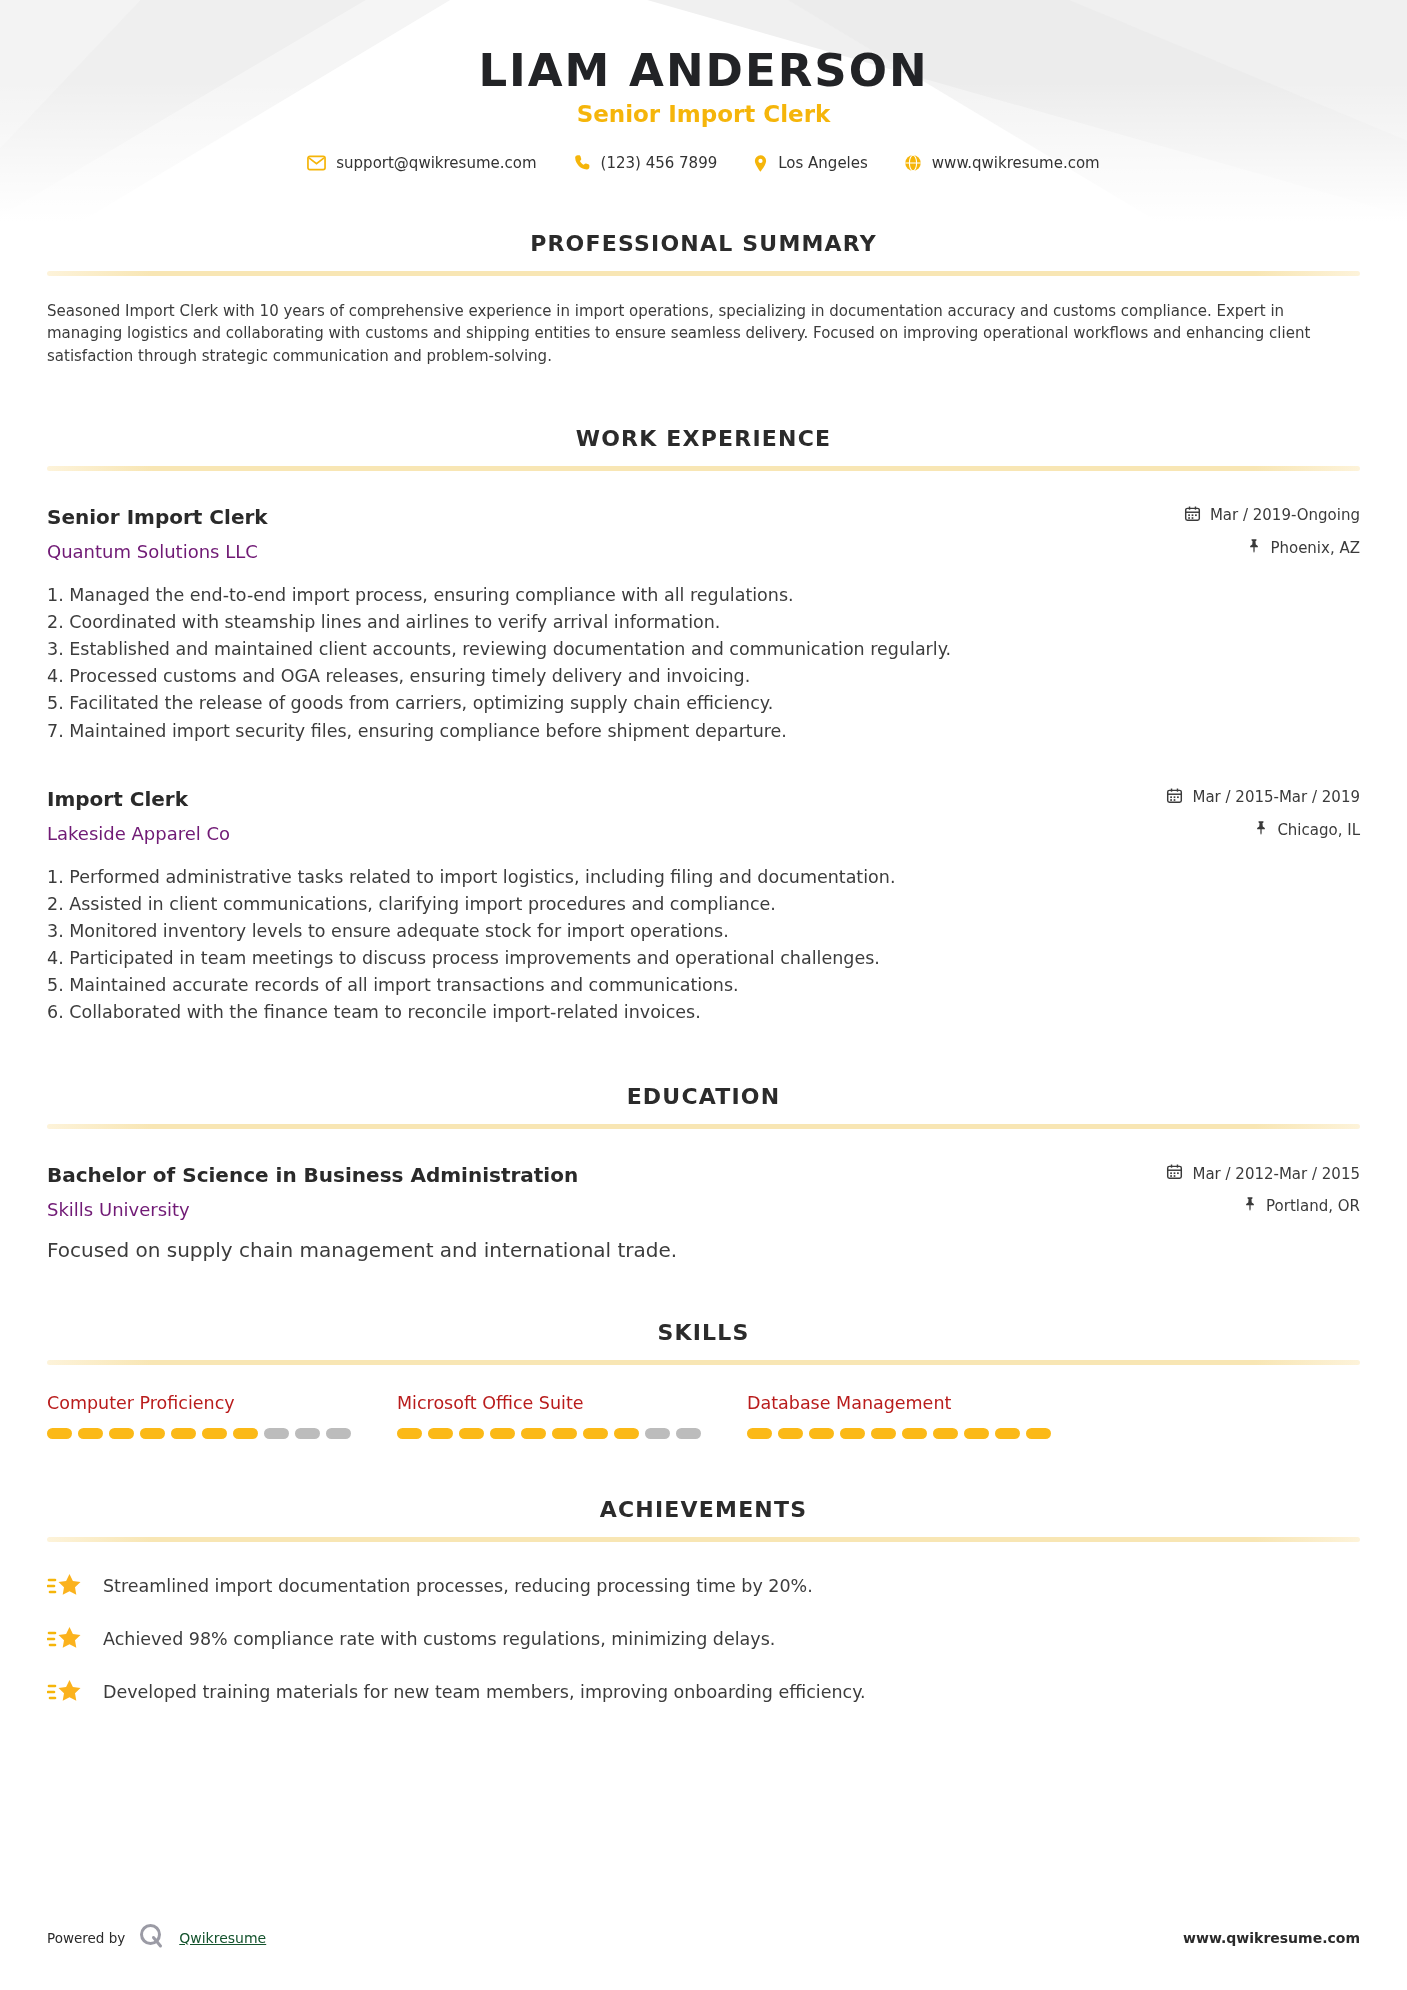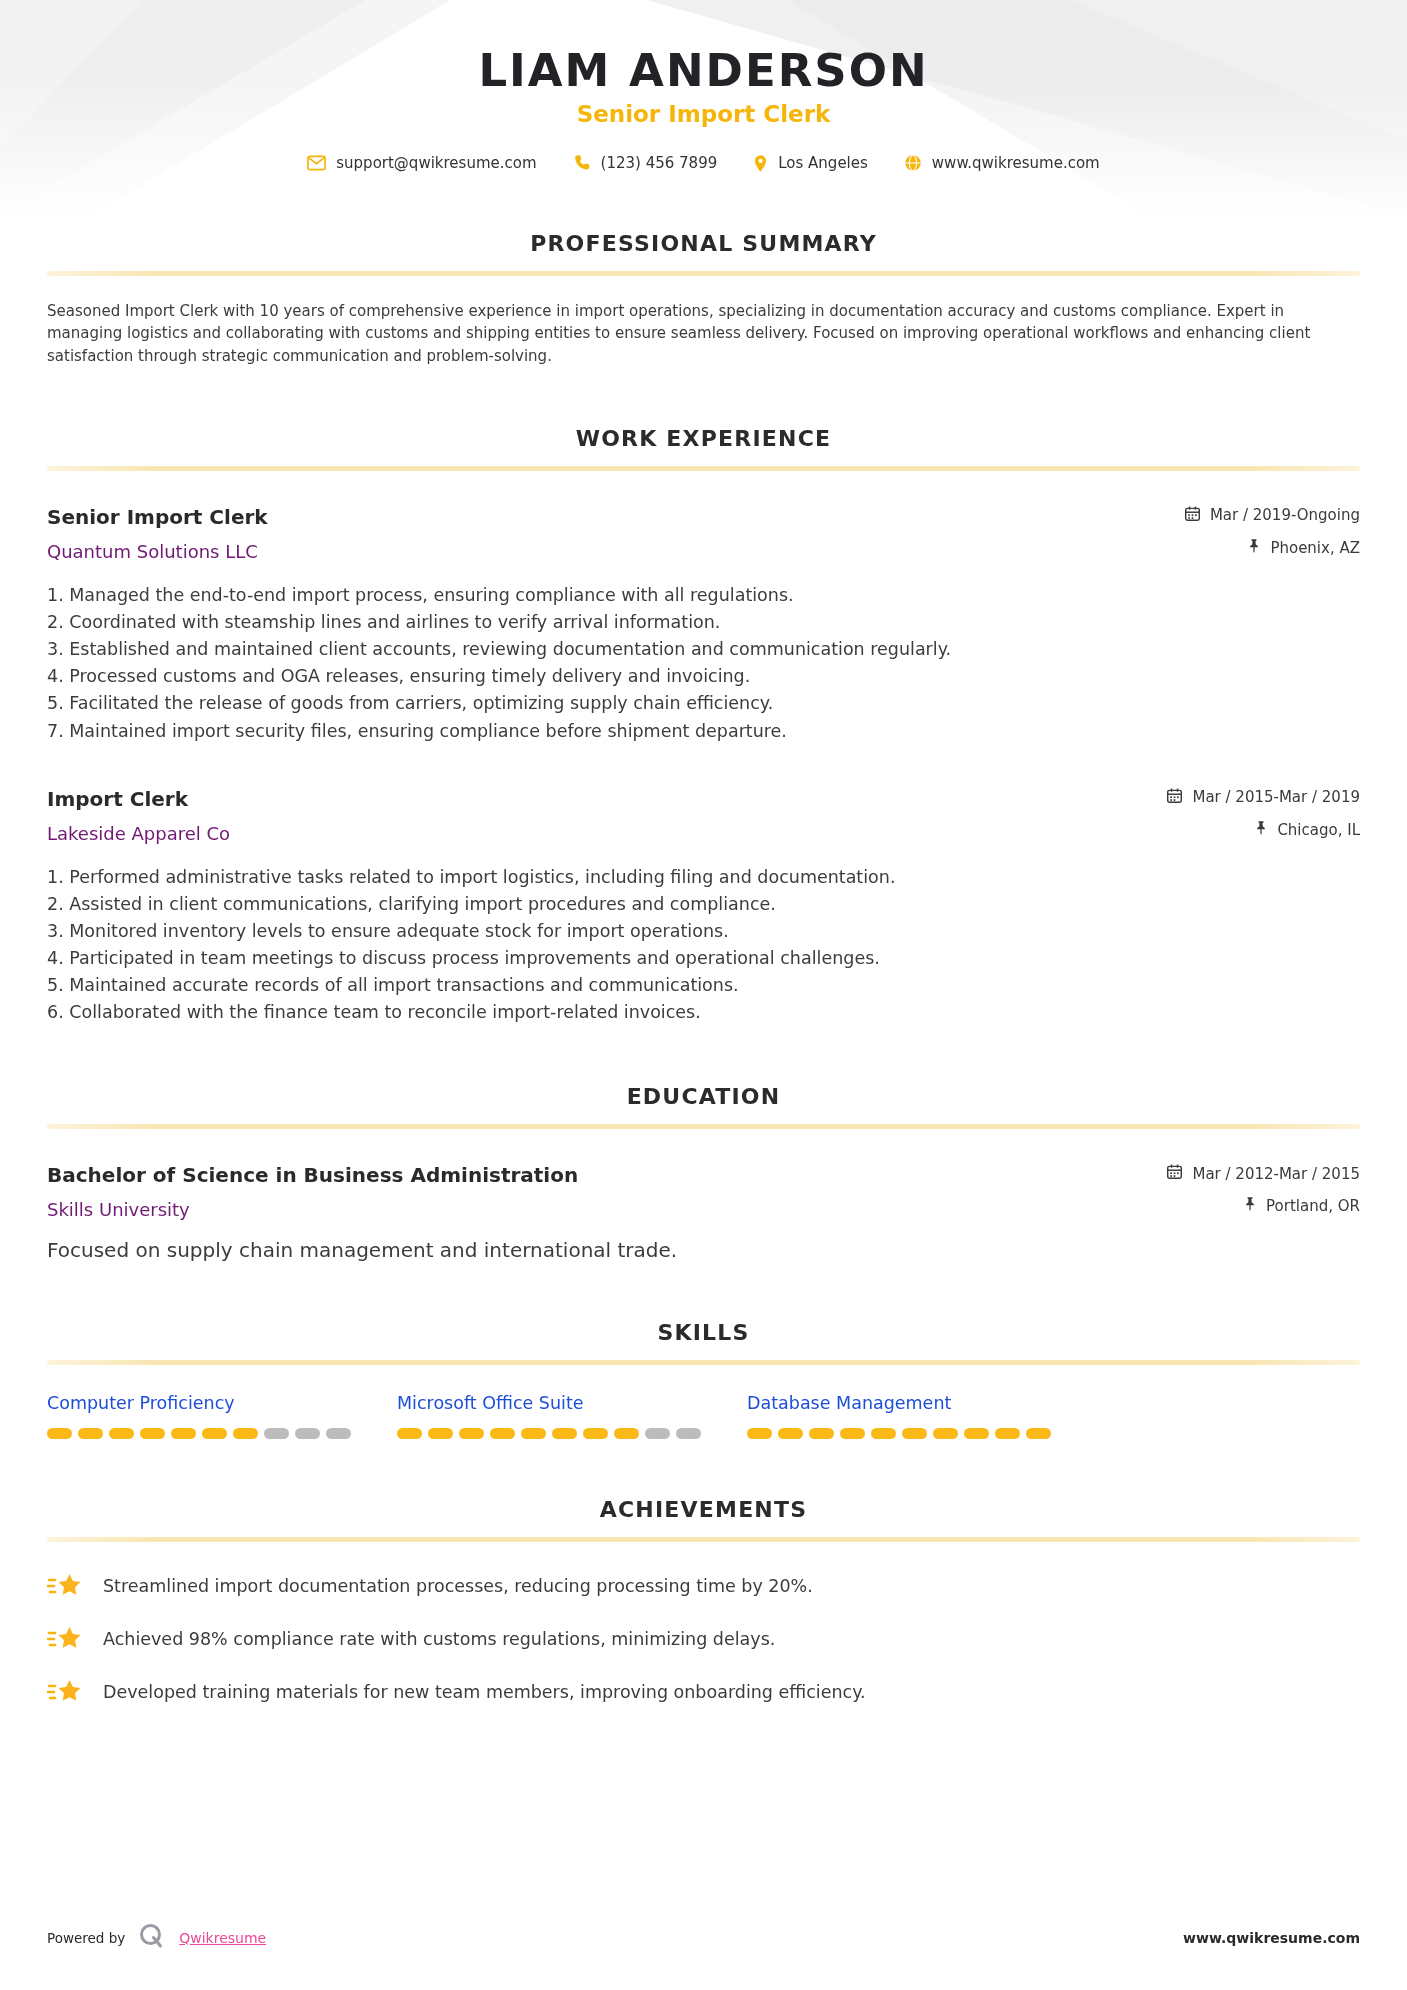--- a/index.html
+++ b/index.html
@@ -37,34 +37,34 @@
   .entry-title{font-size:20px;font-weight:600;color:#2a2a2a;}
   .entry-org{font-size:18px;color:#701a75;margin-top:12px;}
   .entry-meta{text-align:right;font-size:15px;color:#3a3a3a;flex:0 0 auto;}
   .meta-line{display:flex;justify-content:flex-end;align-items:center;gap:9px;}
   .meta-line + .meta-line{margin-top:12px;}
 
   ol.duties{list-style:none;margin:20px 0 0 0;padding:0;font-size:17.5px;line-height:1.55;color:#3c3c3c;}
   .edu-note{font-size:20px;color:#3c3c3c;margin-top:18px;}
 
   .skills-grid{display:grid;grid-template-columns:repeat(4,1fr);column-gap:46px;margin-top:28px;}
-  .skill-name{font-size:17.5px;color:#1d4ed8;}
+  .skill-name{font-size:17.5px;color:#b91c1c;}
   .dashes{display:flex;gap:6px;margin-top:15px;}
   .dash{width:25px;height:11px;border-radius:5.5px;background:#bcbcbc;}
   .dash.on{background:#fbb917;}
 
   .ach-list{margin-top:30px;}
   .ach-row{display:flex;align-items:center;gap:20px;font-size:17.5px;color:#3c3c3c;}
   .ach-row + .ach-row{margin-top:25px;}
   .ach-icon{flex:0 0 auto;display:inline-flex;}
 
   .footer{position:absolute;left:0;right:0;bottom:0;box-sizing:border-box;
     padding:0 47px 36px;display:flex;justify-content:space-between;align-items:center;}
   .powered{display:flex;align-items:center;gap:12px;font-size:13.5px;color:#2a2a2a;}
-  .brand-link{color:#ec4899;text-decoration:underline;font-size:14px;}
+  .brand-link{color:#14532d;text-decoration:underline;font-size:14px;}
   .site-link{font-size:14px;font-weight:600;color:#2a2a2a;}
 </style>
 </head>
 <body>
 
 <div class="page">
   <div class="header-bg">
     <div class="hb hb1"></div>
       <div class="hb hb2"></div>
       <div class="hb hb3"></div>

